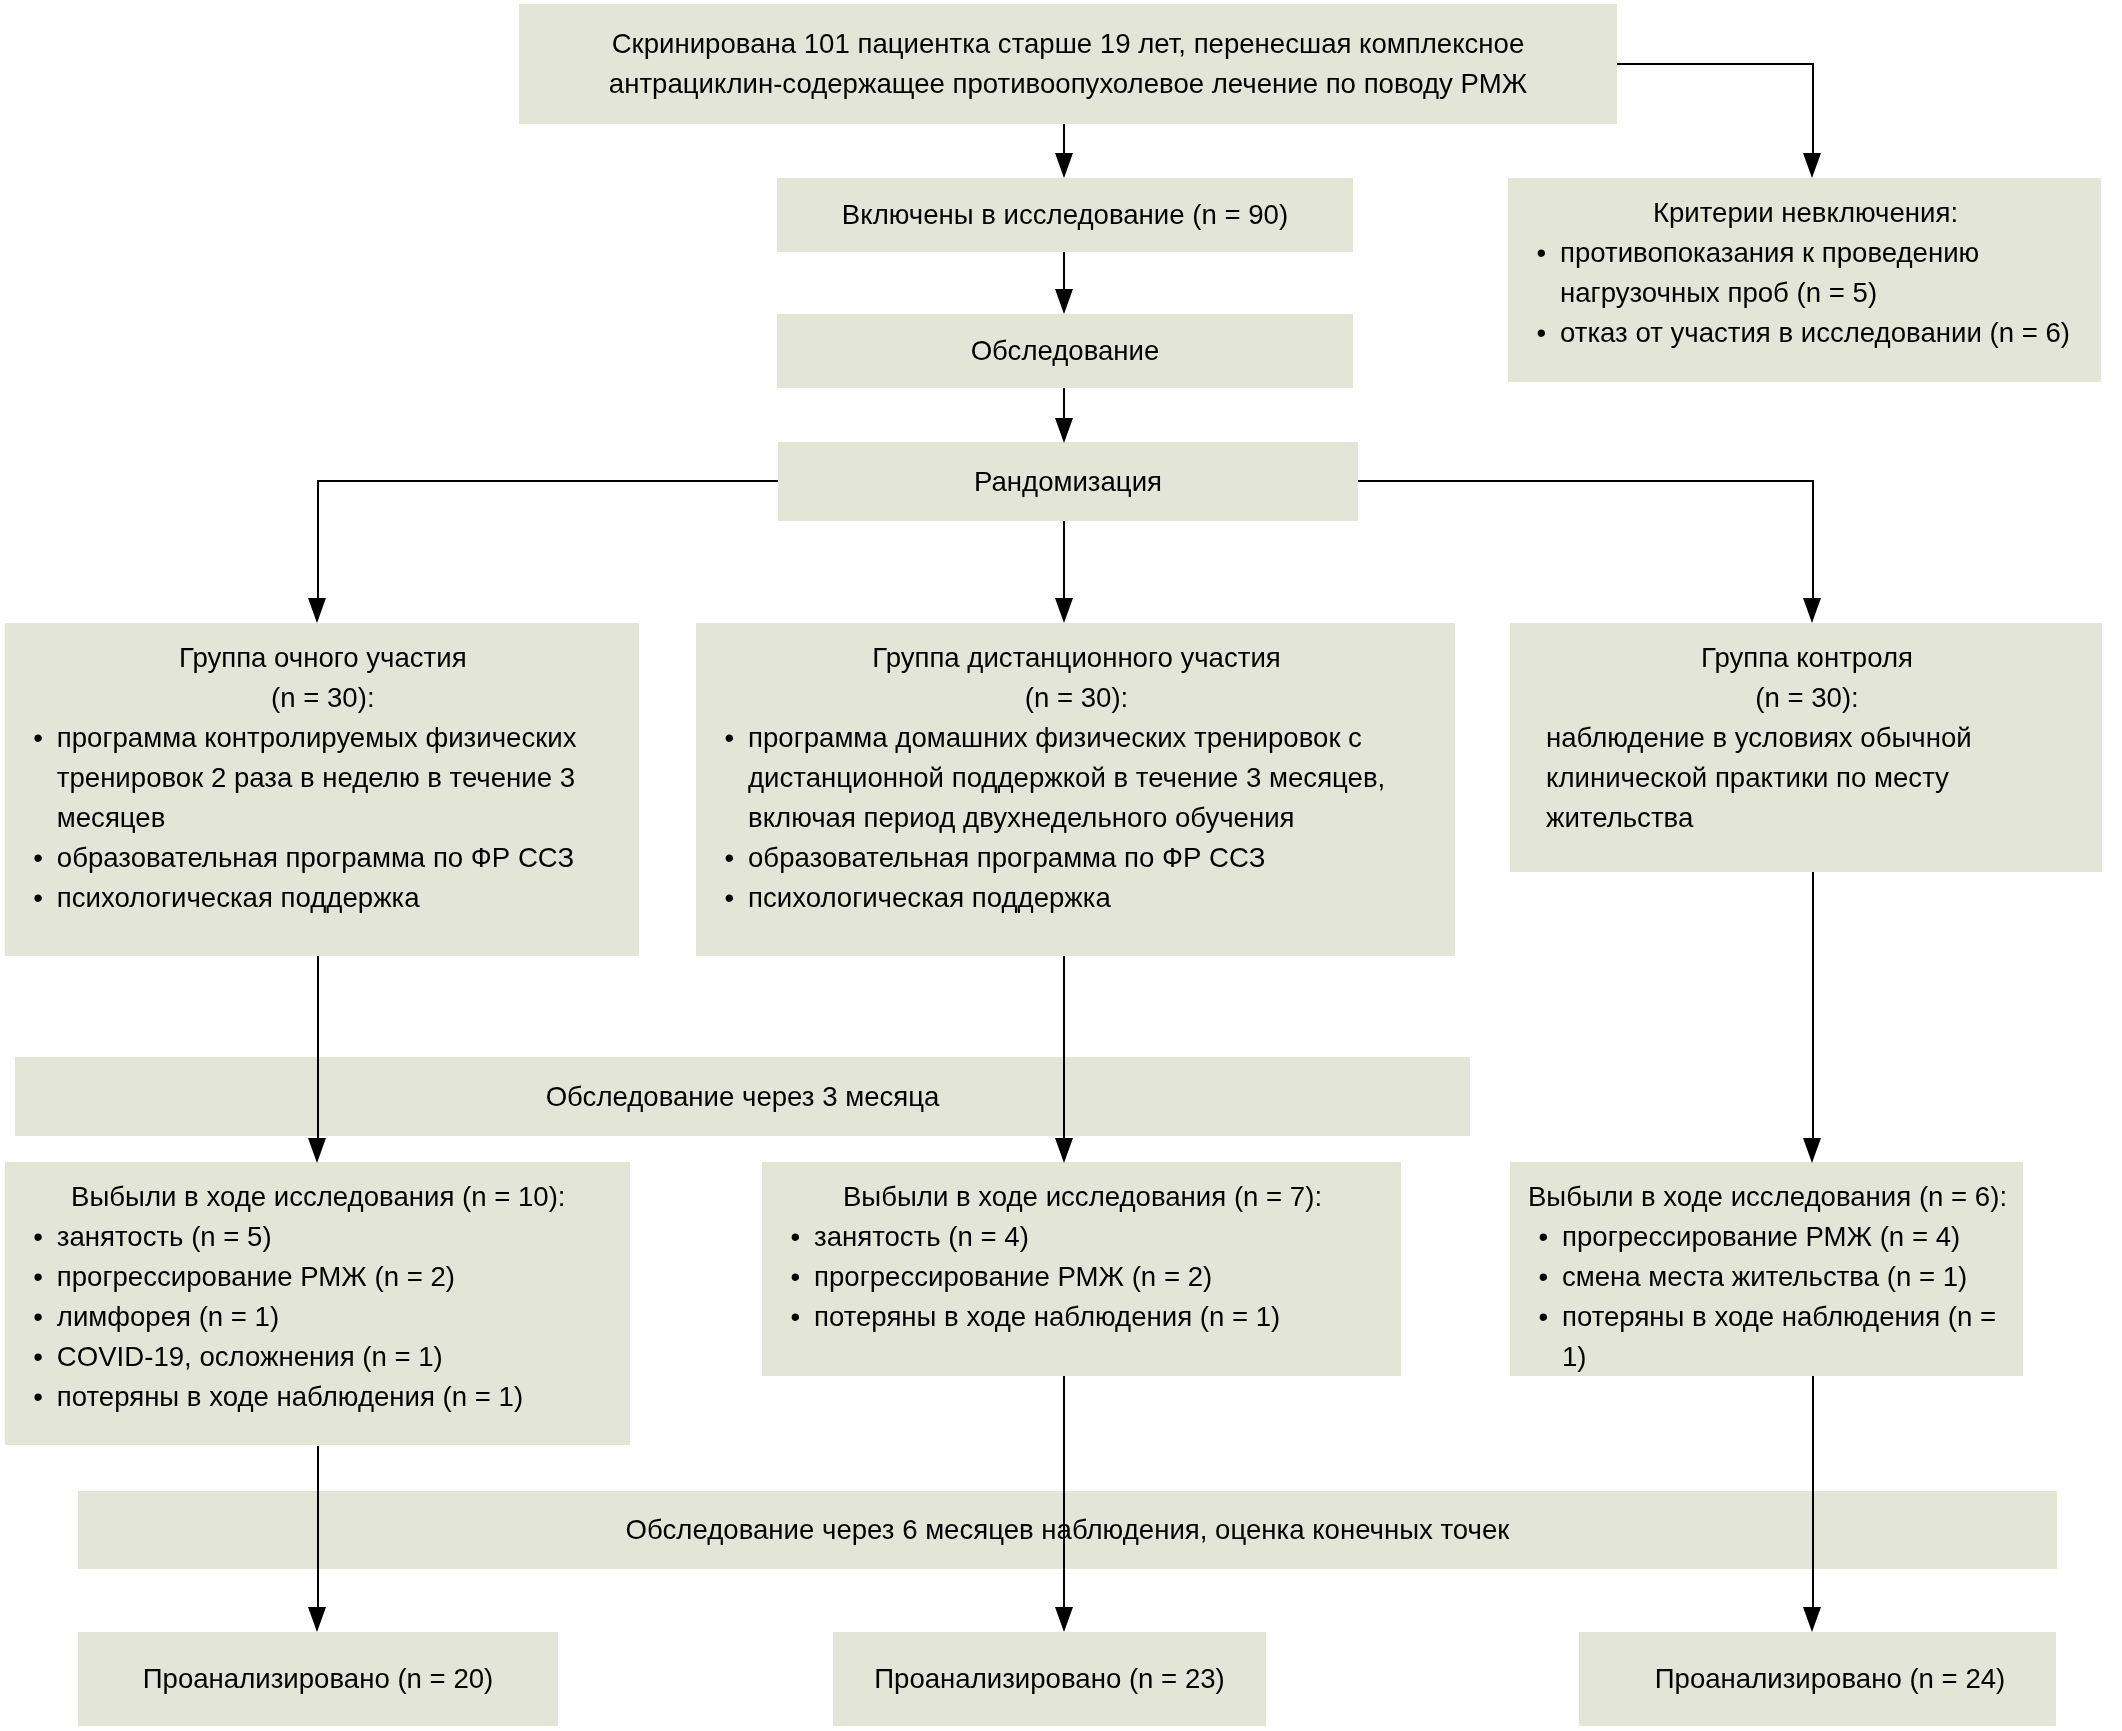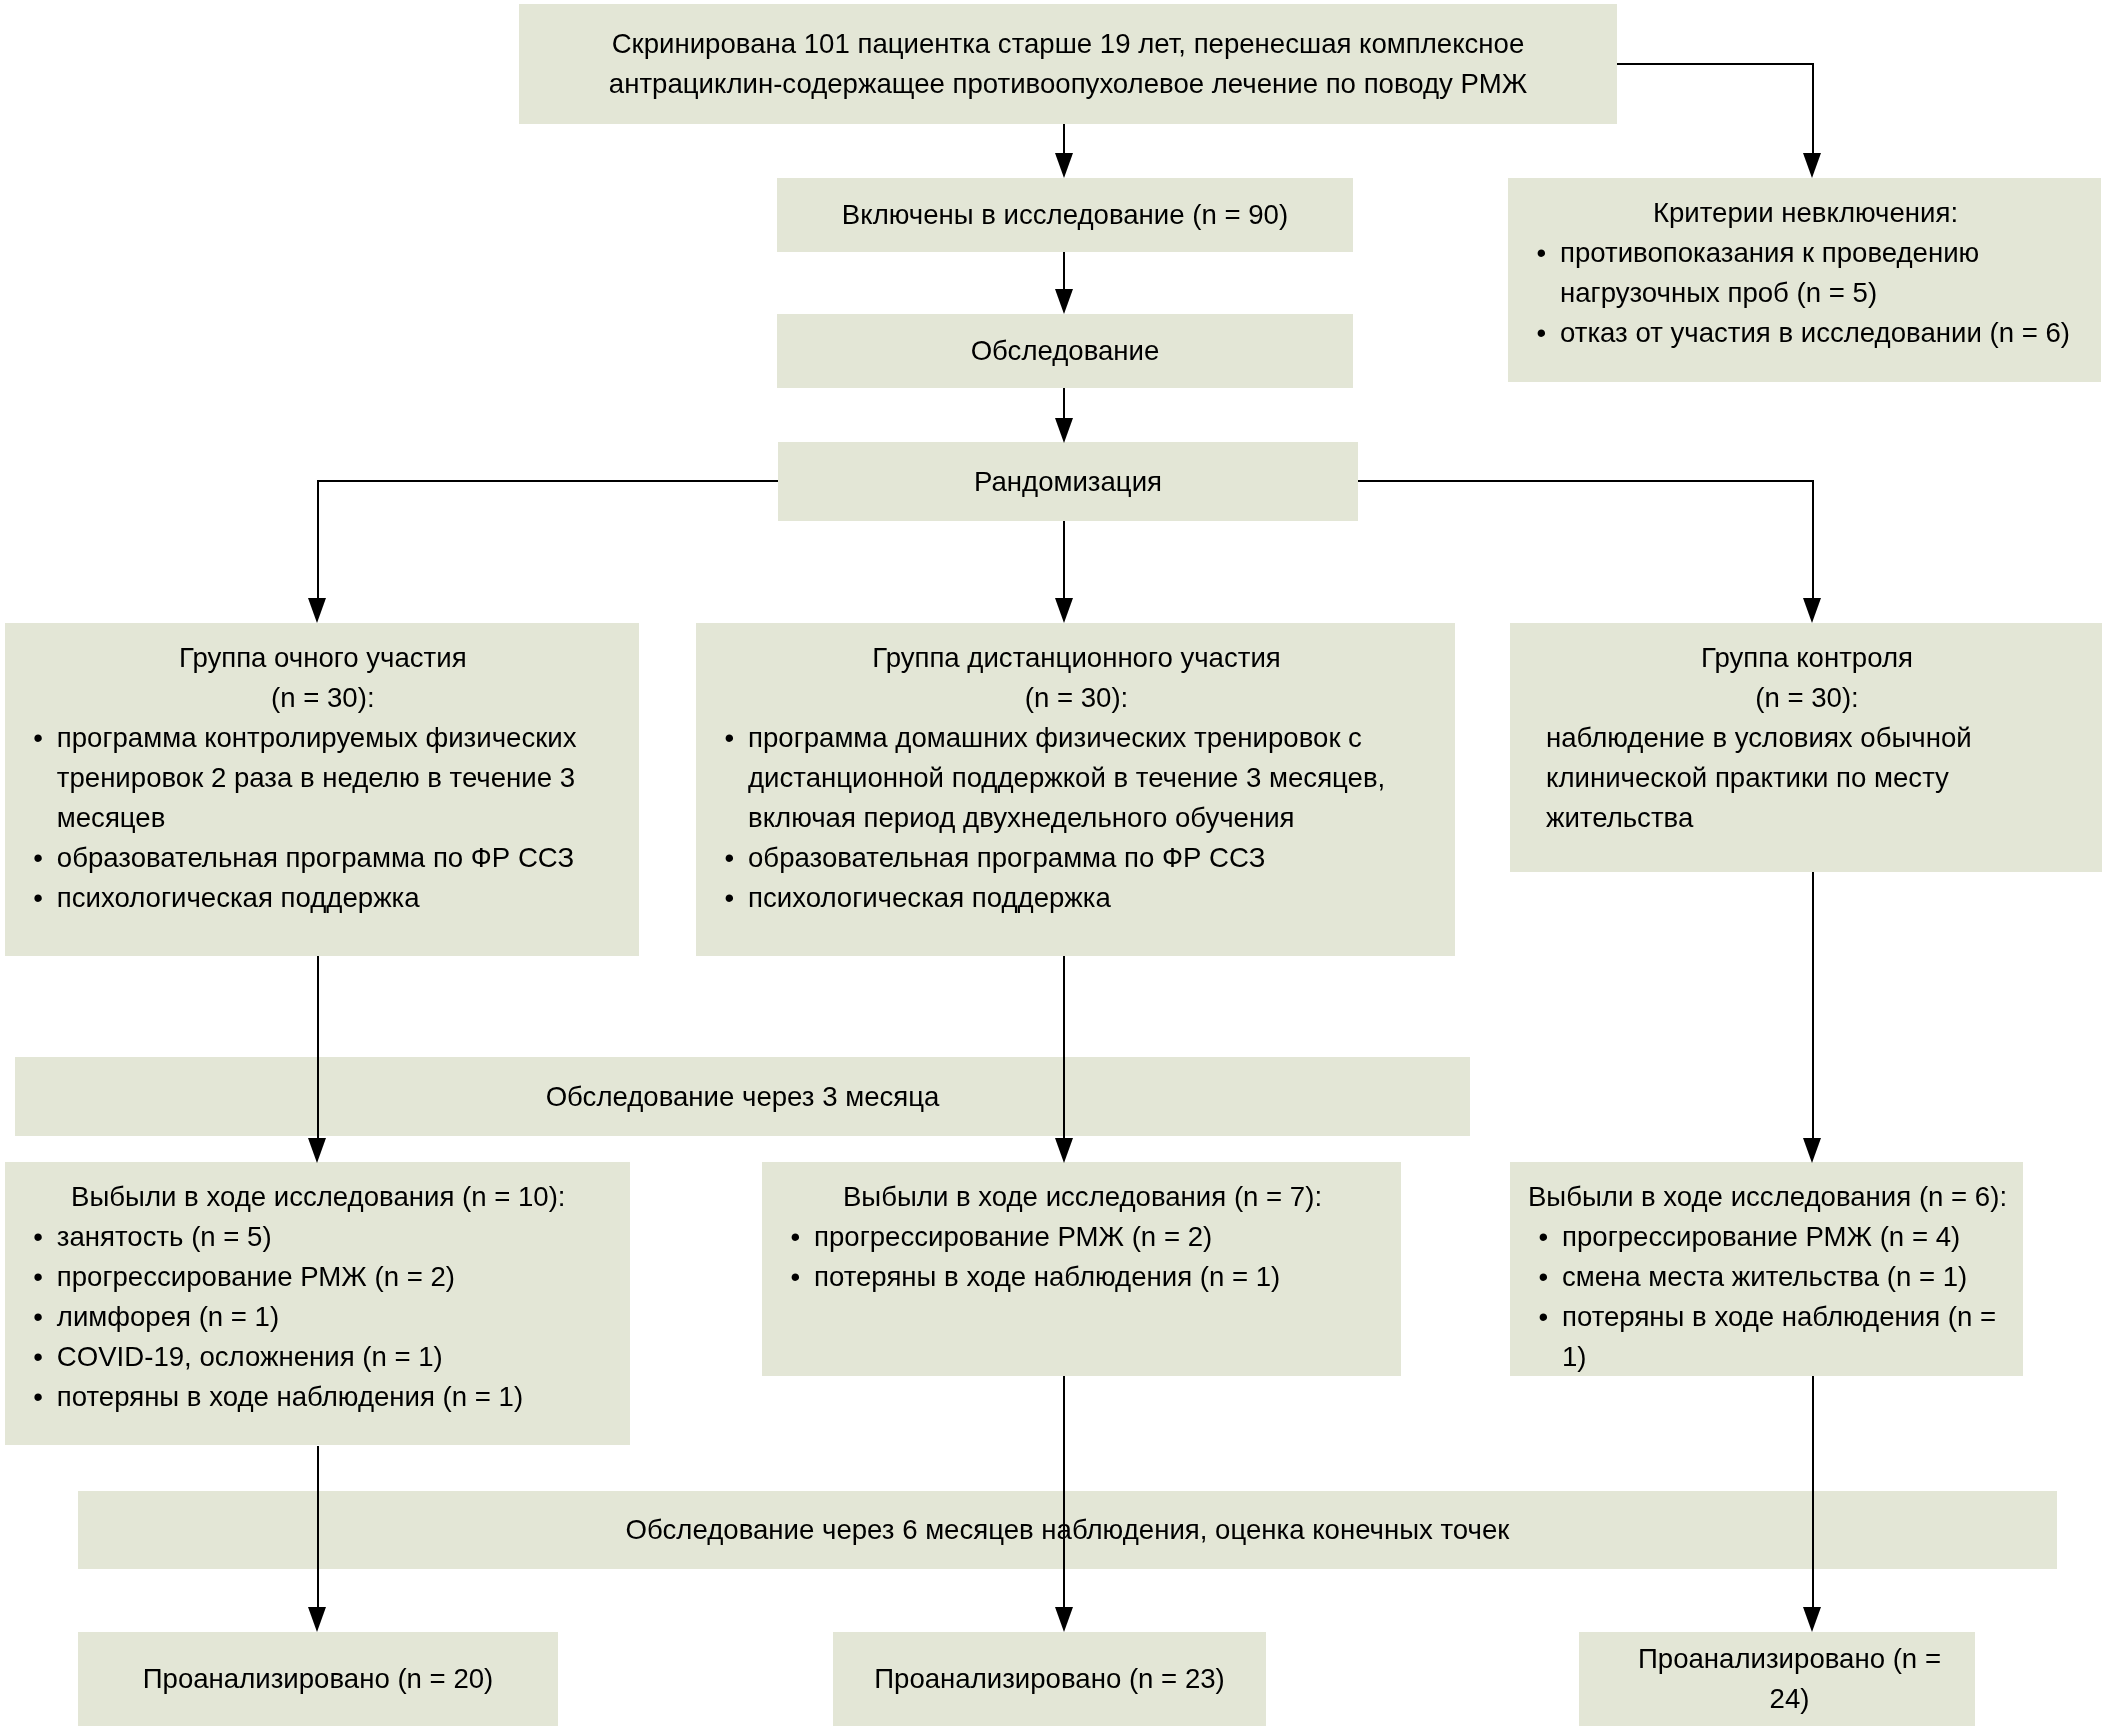--- a/index.html
+++ b/index.html
@@ -52,21 +52,21 @@
   #group-left    { left: 4.8px;    top: 623px;  width: 634px;  height: 333px; }
   #group-mid     { left: 696px;  top: 623px;  width: 759px;  height: 333px; }
   #group-right   { left: 1510px; top: 623px;  width: 592px;  height: 249px; }
   #bar3          { left: 15px;    top: 1013px; width: 1455px; height: 79px; margin-top: 44px; }
   #drop-left     { left: 4.8px;    top: 1162px; width: 625px;  height: 283px; }
   #drop-mid      { left: 762px;  top: 1162px; width: 639px;  height: 214px; }
   #drop-right    { left: 1510px; top: 1162px; width: 513px;  height: 214px; }
   #bar6          { left: 78px;   top: 1491px; width: 1979px; height: 78px; }
   #final-left    { left: 78px;   top: 1632px; width: 480px;  height: 94px; }
   #final-mid     { left: 833px;  top: 1632px; width: 433px;  height: 94px; }
-  #final-right   { left: 1579px; top: 1632px; width: 396px;  height: 94px; padding-left: 40px; }
+  #final-right   { left: 1579px; top: 1632px; width: 477px;  height: 94px; padding-left: 40px; }
 </style>
 </head>
 <body>
 
 <div class="canvas">
 
   <div class="box center-box" id="bar3">
     <span>Обследование через 3 месяца</span>
   </div>
   <div class="box center-box" id="bar6">
@@ -125,20 +125,21 @@
         <li>занятость (n = 5)</li>
         <li>прогрессирование РМЖ (n = 2)</li>
         <li>лимфорея (n = 1)</li>
         <li>COVID-19, осложнения (n = 1)</li>
         <li>потеряны в ходе наблюдения (n = 1)</li>
       </ul>
   </div>
   <div class="box content-box" id="drop-mid">
     <div class="box-title">Выбыли в ходе исследования (n = 7):</div>
     <ul class="bullets">
+        <li>занятость (n = 4)</li>
         <li>прогрессирование РМЖ (n = 2)</li>
         <li>потеряны в ходе наблюдения (n = 1)</li>
       </ul>
   </div>
   <div class="box content-box" id="drop-right">
     <div class="box-title">Выбыли в ходе исследования (n = 6):</div>
     <ul class="bullets">
         <li>прогрессирование РМЖ (n = 4)</li>
         <li>смена места жительства (n = 1)</li>
         <li>потеряны в ходе наблюдения (n = 1)</li>

